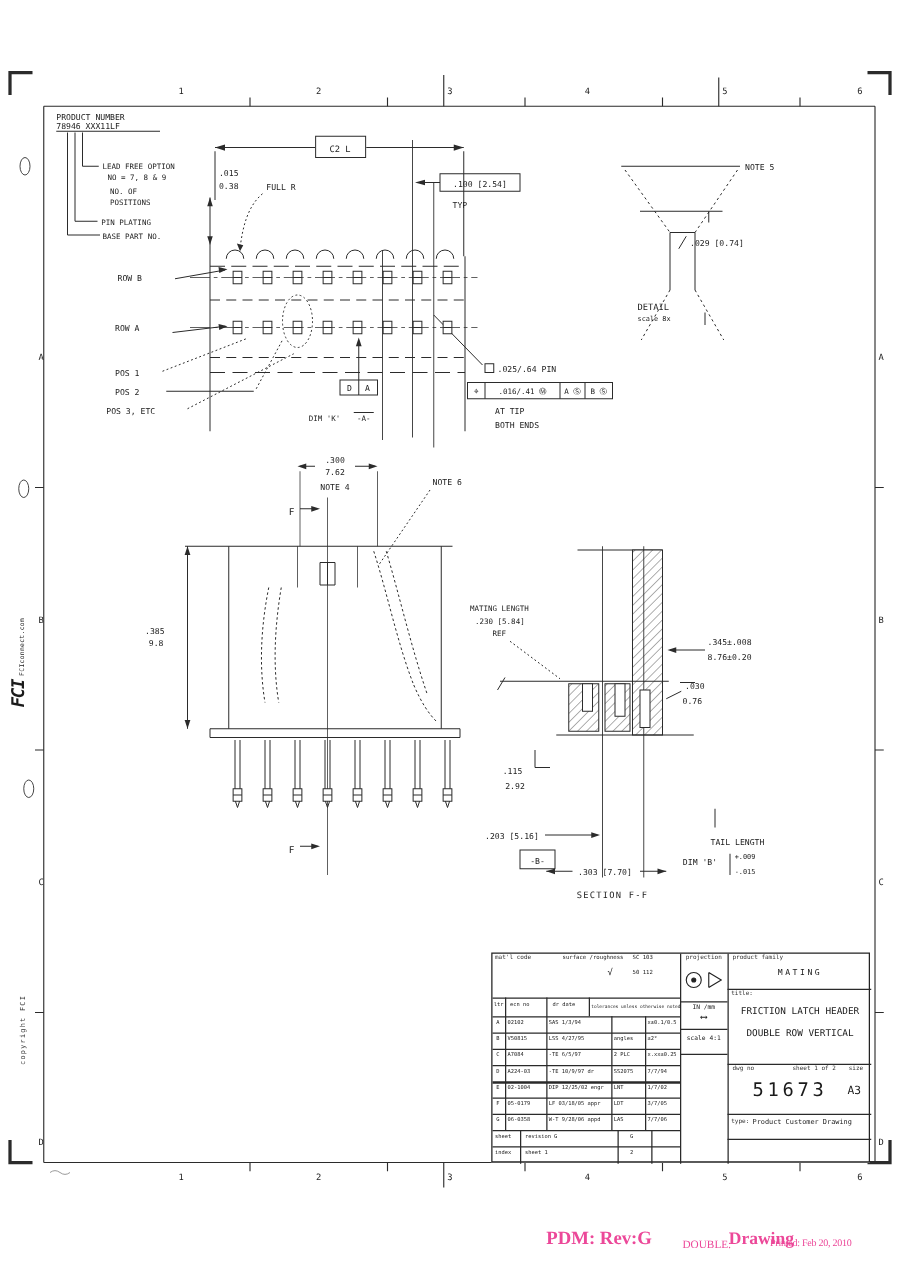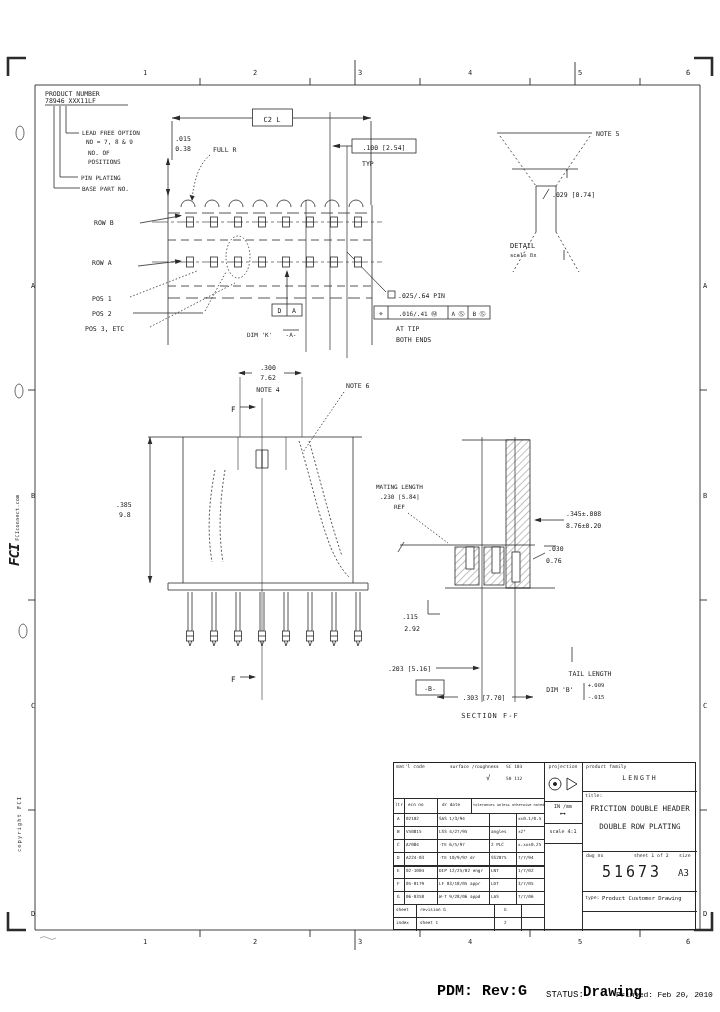--- a/index.html
+++ b/index.html
@@ -21,21 +21,21 @@
       border:1.4px solid #222;box-sizing:border-box;background:#fff;}
   .tb .v{position:absolute;width:1px;background:#2a2a2a;}
   .tb .h{position:absolute;height:1px;background:#2a2a2a;}
   .tb .hh{position:absolute;height:2px;background:#2a2a2a;}
   .tb span{position:absolute;white-space:nowrap;line-height:1;}
   .rv{font-size:4.3px;}
   .lbl{font-size:4.8px;color:#333;}
   .ctr{transform:translateX(-50%);}
   
   .stamp{position:absolute;top:0;left:0;width:720px;height:1012px;pointer-events:none;}
-  .stamp span{position:absolute;color:#000000;font-family:Liberation Mono, monospace;white-space:nowrap;}
+  .stamp span{position:absolute;color:#ec4899;font-family:Liberation Serif, serif;white-space:nowrap;}
   .s-pdm{left:437px;top:983px;font-size:15px;font-weight:bold;}
   .s-lab{left:546px;top:990px;font-size:9px;}
   .s-val{left:583px;top:984px;font-size:14px;font-weight:bold;}
   .s-pr{left:616px;top:990px;font-size:8px;letter-spacing:-0.2px;}
 </style>
 </head>
 <body>
 
 <div class="sheet">
 
@@ -396,38 +396,38 @@
       <circle cx="8" cy="9" r="6"></circle>
           <circle cx="8" cy="9" r="1.6" fill="#222"></circle>
       <path d="M20,3 L30,9 L20,15 M20,3 V15"></path>
     </g>
   </svg>
   <span class="ctr" style="left:169px;top:41px;font-size:5px">IN /mm</span>
   <span class="ctr" style="left:169px;top:47px;font-size:8px">⟷</span>
   <span class="ctr" style="left:169px;top:66px;font-size:5px">scale 4:1</span>
 
   <span class="lbl" style="left:192px;top:2px">product family</span>
-  <span class="ctr" style="left:246px;top:12px;font-size:6.5px;letter-spacing:2px">LENGTH</span>
+  <span class="ctr" style="left:246px;top:12px;font-size:6.5px;letter-spacing:2px">MATING</span>
   <span class="lbl" style="left:191px;top:31px">title:</span>
-  <span class="ctr" style="left:246px;top:42px;font-size:7.5px">FRICTION DOUBLE HEADER</span>
-  <span class="ctr" style="left:246px;top:60px;font-size:7.5px">DOUBLE ROW PLATING</span>
+  <span class="ctr" style="left:246px;top:42px;font-size:7.5px">FRICTION LATCH HEADER</span>
+  <span class="ctr" style="left:246px;top:60px;font-size:7.5px">DOUBLE ROW VERTICAL</span>
   <span class="lbl" style="left:192px;top:91px">dwg no</span>
   <span class="lbl" style="left:240px;top:91px">sheet 1 of 2</span>
   <span class="lbl" style="left:285px;top:91px">size</span>
   <span class="ctr" style="left:238px;top:102px;font-size:15px;letter-spacing:3px">51673</span>
   <span style="left:284px;top:106px;font-size:9px">A3</span>
   <span class="lbl" style="left:191px;top:133px">type:</span>
   <span style="left:208px;top:133px;font-size:5.5px">Product Customer Drawing</span>
 </div>
 
 <div class="sideblock">
   <span class="fci">FCI</span><span class="url">FCIconnect.com</span>
 </div>
 <div class="copyrot">copyright FCI</div>
 
 <div class="stamp">
   <span class="s-pdm">PDM: Rev:G</span>
-  <span class="s-lab">STATUS:</span>
+  <span class="s-lab">DOUBLE:</span>
   <span class="s-val">Drawing</span>
   <span class="s-pr">Printed: Feb 20, 2010</span>
 </div>
 
 </div>
 
 </body></html>

